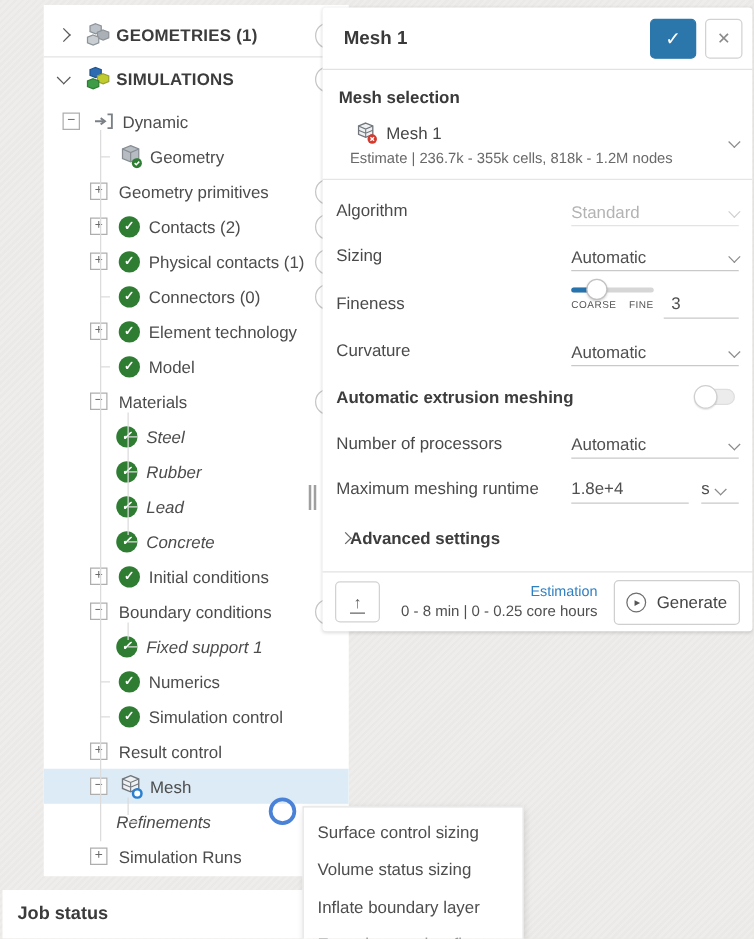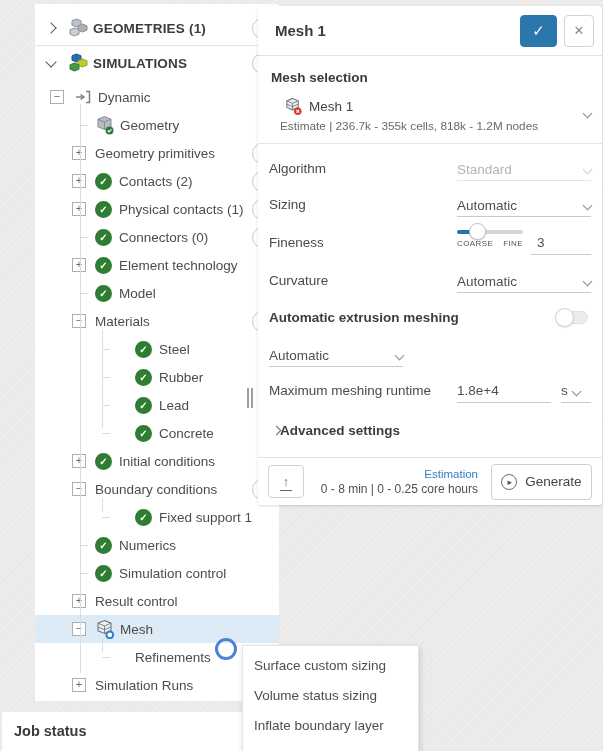--- a/index.html
+++ b/index.html
@@ -6,21 +6,21 @@
   *{box-sizing:border-box;}
   .stage{position:relative;width:603px;height:751px;overflow:hidden;
     background:repeating-linear-gradient(135deg, rgba(0,0,0,0.015) 0 2px, rgba(255,255,255,0) 2px 4px), #efedeb;}
 
   
   .sidebar{position:absolute;left:2px;top:4px;width:244px;height:697px;background:#fff;overflow:hidden;padding-top:10px;margin-left:33px;}
   .trow{position:relative;display:flex;align-items:center;height:28px;width:100%;cursor:pointer;}
   .l0{padding-left:12px;}
   .l1{padding-left:15px;}
   .l2{padding-left:37px;}
-  .l3{padding-left:100px;}
+  .l3{padding-left:58px;font-style:italic;}
   .sel{background:#dcebf5;}
   .tree-divider{border-top:1px solid #e3e3e3;margin:3px 0;}
   .gap6{height:6px;}
   .tlabel{font-size:13.5px;color:#4c4c4c;white-space:nowrap;}
   .rootlabel{font-weight:700;color:#3c3c3c;letter-spacing:.2px;}
   .chev{width:8px;height:8px;border-right:1.6px solid #5a5a5a;border-bottom:1.6px solid #5a5a5a;margin-right:13px;flex:none;}
   .cright{transform:rotate(-45deg);}
   .cdown{transform:rotate(45deg);margin-top:-3px;}
   .box{width:14px;height:14px;border:1px solid #aeaeae;background:#fff;margin-right:9px;flex:none;
        font-size:11px;line-height:11px;color:#6a6a6a;text-align:center;}
@@ -389,20 +389,21 @@
       </div>
 
       <div class="frow frow38">
         <span class="flabel blabel">Automatic extrusion meshing</span>
         <div class="toggle">
           <div class="tknob"></div>
         </div>
       </div>
 
       <div class="frow">
+        <span class="flabel">Number of processors</span>
         <div class="fctl">
           <span class="fval">Automatic</span>
           <span class="chevd"></span>
         </div>
       </div>
 
       <div class="frow">
         <span class="flabel">Maximum meshing runtime</span>
         <div class="rtctl">
           <div class="rtinput">1.8e+4</div>
@@ -430,19 +431,19 @@
       <span class="gen">
         <span class="play">▸</span>
         <span>Generate</span>
       </span>
     </div>
   </section>
 
   <div class="ring"></div>
 
   <div class="ctxmenu">
-    <div class="citem">Surface custom sizing</div>
+    <div class="citem">Surface control sizing</div>
     <div class="citem">Volume status sizing</div>
     <div class="citem">Inflate boundary layer</div>
     <div class="citem">Extrusion mesh refinement</div>
   </div>
 
 </div>
 
 </body></html>

